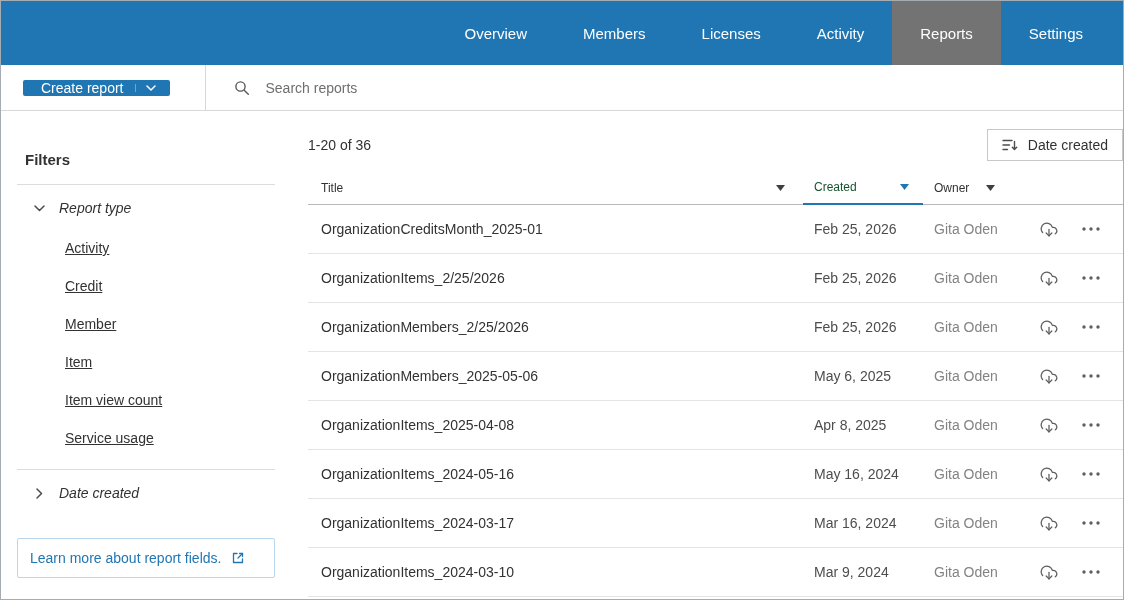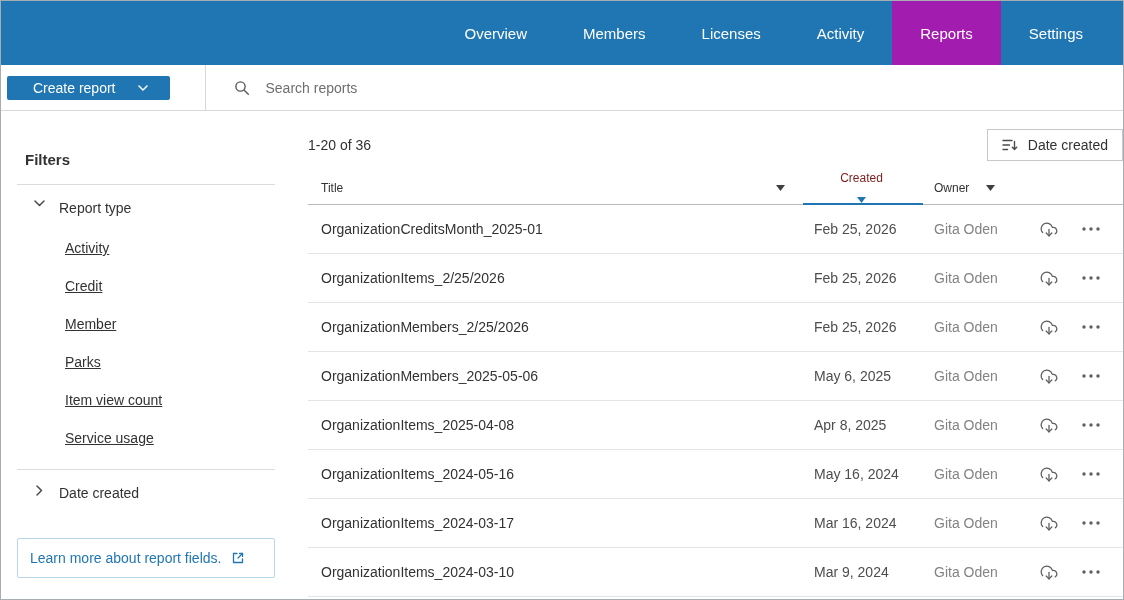--- a/index.html
+++ b/index.html
@@ -10,61 +10,61 @@
     position: relative; overflow: hidden;
     border: 1px solid #a6adb2;
     color: #323232;
   }
 
   
   .topbar { height: 64px; background: #1f76b3; display: flex; align-items: stretch; color: #fff; }
   .app-title { font-size: 18px; display: flex; align-items: center; padding: 0 24px; font-weight: 400; letter-spacing: .2px; }
   .topnav { display: flex; margin-left: auto; padding-right: 12px; }
   .nav-item { display: flex; align-items: center; padding: 0 28px; font-size: 15px; cursor: pointer; white-space: nowrap; }
-  .nav-item.active { background: #a21caf; }
+  .nav-item.active { background: #737373; }
 
   
   .toolbar { height: 46px; border-bottom: 1px solid #d8d8d8; display: flex; align-items: center; }
-  .create-btn { margin-left: 6px; height: 16px; background: #1f76b3; color: #fff; border: none; border-radius: 2px;
-    display: flex; align-items: center; font-size: 14px; font-family: inherit; cursor: pointer; padding: 12px; }
+  .create-btn { margin-left: 22px; height: 16px; background: #1f76b3; color: #fff; border: none; border-radius: 2px;
+    display: flex; align-items: center; font-size: 14px; font-family: inherit; cursor: pointer; padding: 4px; }
   .create-btn .label { padding: 0 12px 0 14px; }
   .create-btn .btn-sep { width: 1px; align-self: stretch; background: rgba(255,255,255,.35); }
   .create-btn .chev { padding: 0 10px; display: flex; align-items: center; }
   .search-wrap { margin-left: 35px; border-left: 1px solid #d8d8d8; height: 46px; flex: 1;
     display: flex; align-items: center; padding-left: 28px; gap: 15px; }
   .search-input { border: none; outline: none; font-size: 14px; color: #333; width: 320px; font-family: inherit; background: transparent; }
   .search-input::placeholder { color: #6e6e6e; opacity: 1; }
 
   
   .content { display: flex; height: 490px; }
   .sidebar { width: 290px; flex: none; }
   .main { flex: 1; display: flex; flex-direction: column; padding-left: 17px; }
 
   
   .filters-title { font-size: 15px; font-weight: 700; padding: 40px 24px 16px; }
   .divider { border-top: 1px solid #dcdcdc; margin: 0 16px; }
-  .section-header { display: flex; gap: 14px; padding: 15px 0 13px 32px; font-size: 14px; cursor: pointer; }
+  .section-header { display: flex; align-items: center; gap: 14px; padding: 15px 0 13px 32px; font-size: 14px; cursor: pointer; font-style: italic; }
   .chev-icon { display: flex; width: 12px; justify-content: center; }
   .filter-list { padding-bottom: 12px; }
   .filter-item { padding: 11px 0 11px 64px; font-size: 14px; cursor: pointer; text-decoration: underline; }
   .learn-box { margin: 24px 16px 12px; border: 1px solid #b9d7ec; border-radius: 2px; padding: 11px 12px;
     display: flex; align-items: center; gap: 10px; color: #1f76b3; font-size: 14px; cursor: pointer; }
 
   
   .list-header { display: flex; align-items: center; justify-content: space-between; margin-top: 18px; height: 32px; }
   .count { font-size: 14px; color: #323232; }
   .sort-btn { height: 32px; border: 1px solid #c8c8c8; background: #fff; display: flex; align-items: center; gap: 10px;
     padding: 0 14px; font-size: 14px; color: #323232; font-family: inherit; cursor: pointer; }
 
   .table { margin-top: 10px; }
   .thead { display: flex; align-items: stretch; height: 34px; font-size: 12px; }
   .thead > div { display: flex; align-items: center; border-bottom: 1px solid #b9b9b9; }
   .col-title { flex: 1; justify-content: space-between; padding-left: 13px; padding-right: 18px; }
   .col-created { width: 120px; padding-left: 11px; padding-right: 14px; justify-content: space-between;
-    color: #7f1d1d; border-bottom: 2px solid #1f76b3 !important; flex-direction: column; }
+    color: #14532d; border-bottom: 2px solid #1f76b3 !important; }
   .col-owner { width: 105px; padding-left: 11px; gap: 17px; }
   .col-actions { width: 95px; }
   .caret { display: flex; }
 
   .row { display: flex; align-items: center; height: 49px; border-bottom: 1px solid #e4e4e4; font-size: 14px; }
   .cell-title { flex: 1; padding-left: 13px; padding-right: 10px; color: #323232; white-space: nowrap; overflow: hidden; text-overflow: ellipsis; }
   .cell-created { width: 120px; padding-left: 11px; color: #4d4d4d; }
   .cell-owner { width: 105px; padding-left: 11px; color: #838383; }
   .cell-actions { width: 95px; display: flex; align-items: center; gap: 24px; padding-left: 12px; }
   .icon-btn { background: none; border: none; color: #5f5f5f; cursor: pointer; display: flex; padding: 0; align-items: center; }
@@ -125,21 +125,21 @@
       <span>Report type</span>
     </div>
     <div class="filter-list">
 
         <div class="filter-item">Activity</div>
 
         <div class="filter-item">Credit</div>
 
         <div class="filter-item">Member</div>
 
-        <div class="filter-item">Parks</div>
+        <div class="filter-item">Item</div>
 
         <div class="filter-item">Item view count</div>
 
         <div class="filter-item">Service usage</div>
       </div>
 
     <div class="divider"></div>
 
     <div class="section-header">
       <span class="chev-icon">

